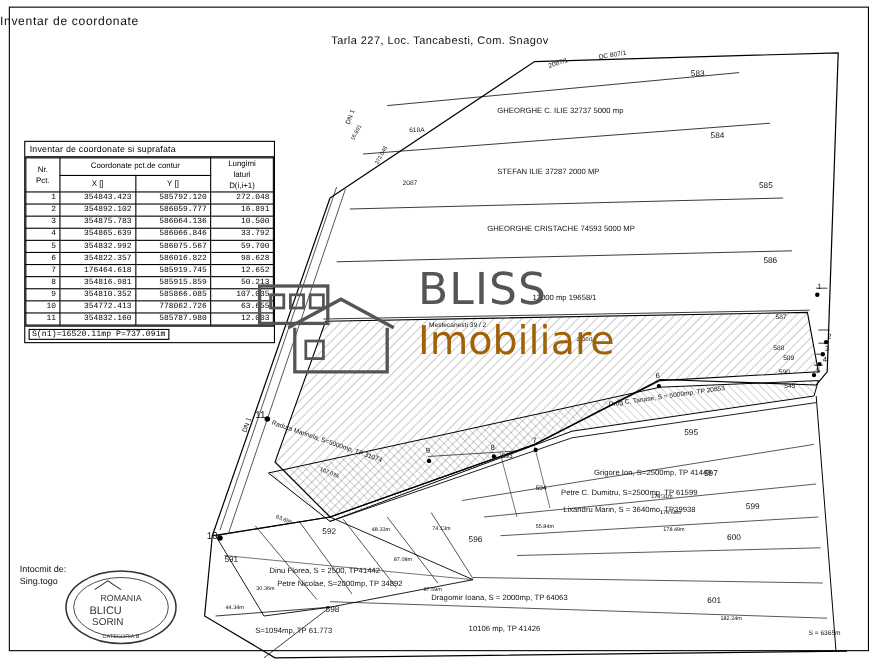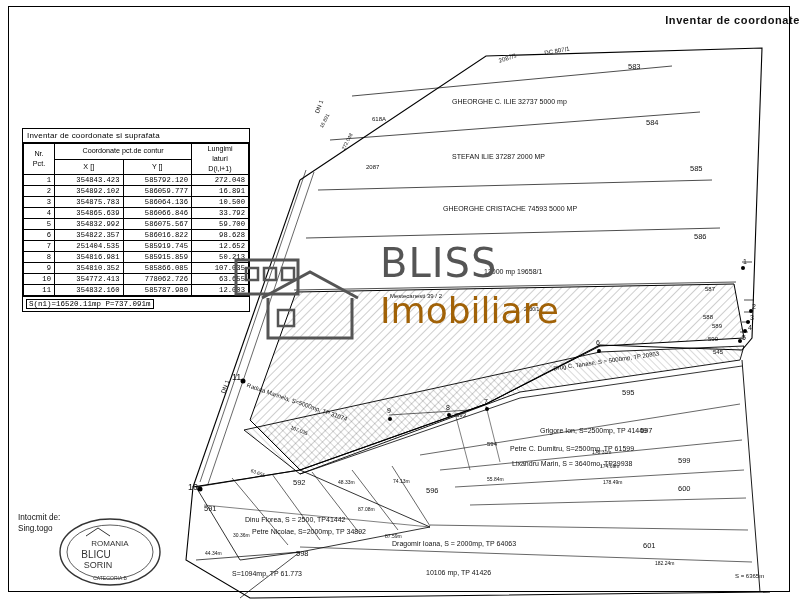--- a/index.html
+++ b/index.html
@@ -26,25 +26,24 @@
     height: 586px;
     border: 1px solid #000;
     box-sizing: border-box;
   }
   
   .doc-title {
     position: absolute;
     left: 0;
     top: 14px;
     width: 100%;
-    text-align: right;
+    text-align: left;
     font-size: 11px;
     letter-spacing: 0.6px;
     color: #111;
-    font-weight: bold;
   }
   .doc-subtitle {
     position: absolute;
     left: 0;
     top: 32px;
     width: 100%;
     text-align: center;
     font-size: 10px;
     letter-spacing: 0.4px;
     color: #111;
@@ -158,20 +157,21 @@
   svg { display: block; }
 </style>
 </head>
 <body>
 
 <div id="page">
 
   <div class="frame"></div>
 
   <div class="doc-title">Inventar de coordonate</div>
+  <div class="doc-subtitle">Tarla 227, Loc. Tancabesti, Com. Snagov</div>
 
   <svg width="800" height="600" style="position:absolute;left:0;top:0;">
     <defs>
       <pattern id="hatch" width="6" height="6" patternUnits="userSpaceOnUse" patternTransform="rotate(45)">
         <line x1="0" y1="0" x2="0" y2="6" stroke="#000" stroke-width="0.7"></line>
       </pattern>
       <pattern id="hatch2" width="5" height="5" patternUnits="userSpaceOnUse" patternTransform="rotate(-45)">
         <line x1="0" y1="0" x2="0" y2="5" stroke="#000" stroke-width="0.6"></line>
       </pattern>
     </defs>
@@ -286,21 +286,21 @@
   <div class="right-num" style="left:694px;top:232px;">586</div>
   <div class="right-num" style="left:705px;top:286px;font-size:6px;">587</div>
   <div class="right-num" style="left:703px;top:314px;font-size:6px;">588</div>
   <div class="right-num" style="left:712px;top:323px;font-size:6px;">589</div>
   <div class="right-num" style="left:708px;top:336px;font-size:6px;">590</div>
   <div class="right-num" style="left:598px;top:388px;padding-left:24px;">595</div>
   <div class="right-num" style="left:426px;top:486px;">596</div>
   <div class="right-num" style="left:640px;top:426px;">597</div>
   <div class="right-num" style="left:296px;top:549px;">598</div>
   <div class="right-num" style="left:641px;top:456px;padding-left:37px;">599</div>
-  <div class="right-num" style="left:678px;top:484px;">600</div>
+  <div class="right-num" style="left:661px;top:484px;">600</div>
   <div class="right-num" style="left:643px;top:541px;">601</div>
   <div class="right-num" style="left:204px;top:504px;">591</div>
   <div class="right-num" style="left:293px;top:478px;">592</div>
   <div class="right-num" style="left:456px;top:412px;font-size:6px;">593</div>
   <div class="right-num" style="left:487px;top:441px;font-size:6px;">594</div>
   <div class="right-num" style="left:713px;top:349px;font-size:6px;">545</div>
   <div class="right-num" style="left:366px;top:164px;font-size:6px;">2087</div>
   <div class="right-num" style="left:372px;top:116px;font-size:6px;">618A</div>
   <div class="right-num" style="left:314px;top:112px;font-size:6px;transform:rotate(-70deg);transform-origin:left top;">DN 1</div>
   <div class="right-num" style="left:220px;top:392px;font-size:6px;transform:rotate(-70deg);transform-origin:left top;">DN 1</div>
@@ -361,21 +361,21 @@
             <td class="num">59.700</td>
           </tr>
         <tr>
             <td class="num">6</td>
             <td class="num">354822.357</td>
             <td class="num">586016.822</td>
             <td class="num">98.628</td>
           </tr>
         <tr>
             <td class="num">7</td>
-            <td class="num">251404.535</td>
+            <td class="num">176464.618</td>
             <td class="num">585919.745</td>
             <td class="num">12.652</td>
           </tr>
         <tr>
             <td class="num">8</td>
             <td class="num">354816.981</td>
             <td class="num">585915.859</td>
             <td class="num">50.213</td>
           </tr>
         <tr>

